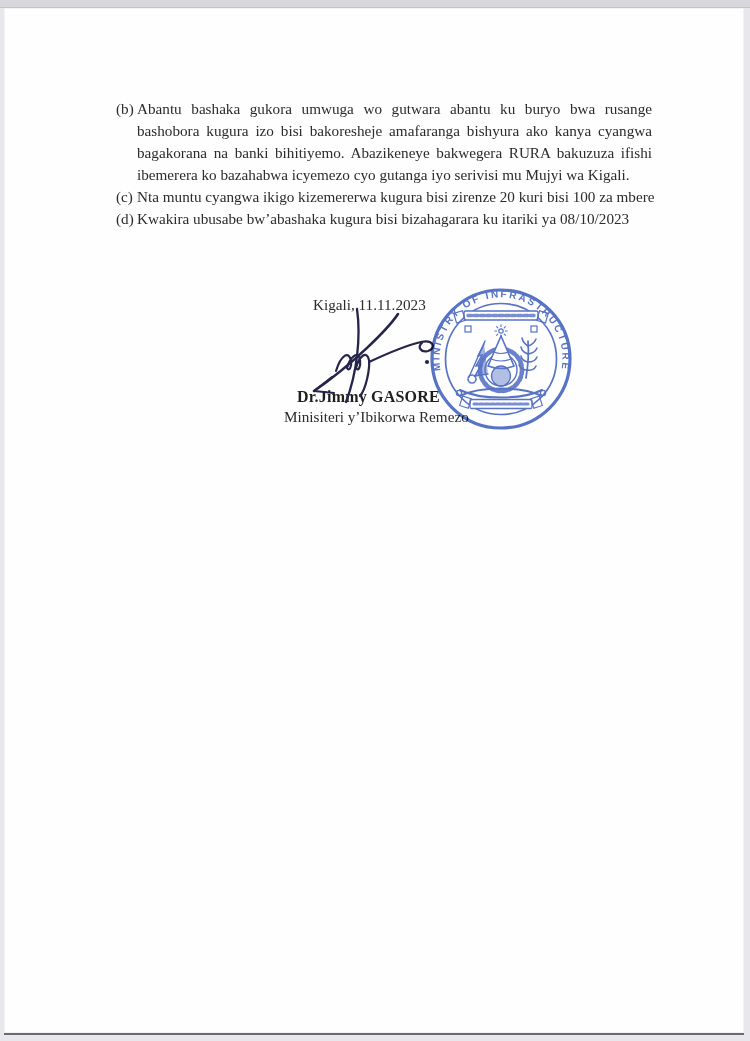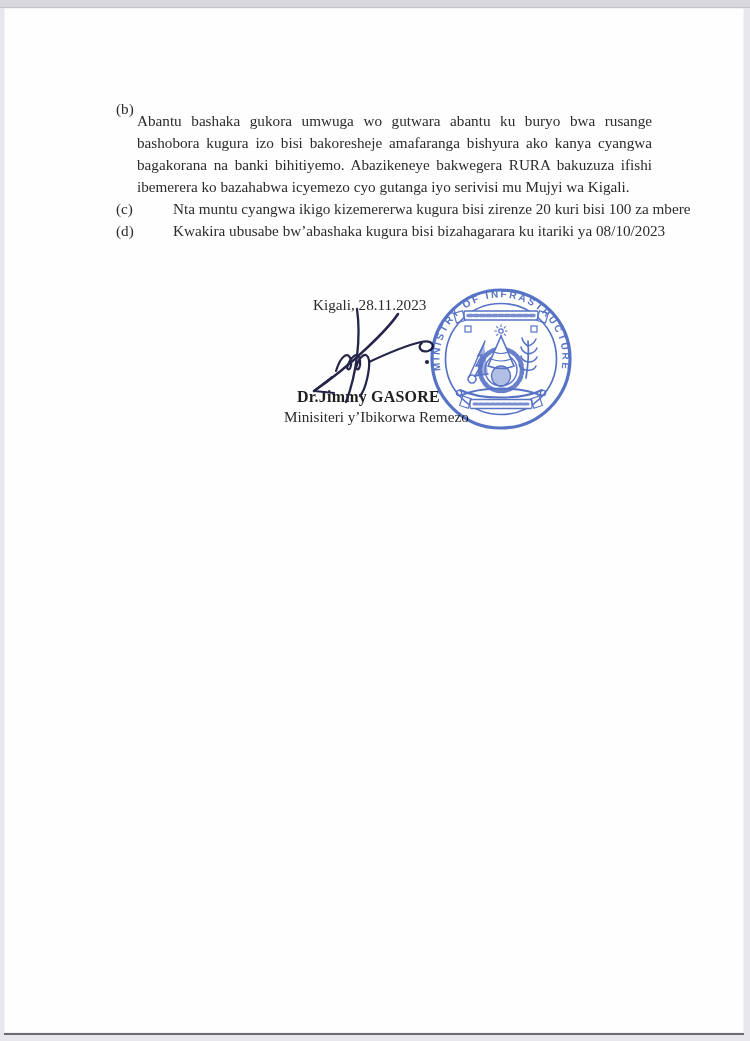--- a/index.html
+++ b/index.html
@@ -12,22 +12,22 @@
   .page { position:absolute; left:4px; top:8px; width:740px; height:1027px;
           background:#fefefe; border-bottom:2px solid #6a6a70;
           box-shadow:inset 0 0 0 1px #f2f2f4; }
 
   
   .content { position:absolute; left:112px; top:90px; width:536px;
              font-size:15.2px; line-height:22px; color:#2b2b2b; }
   .row { display:flex; align-items:flex-start; }
   .row .marker { flex:none; width:21px; }
   .row .txt { flex:1; }
-  .row .txt.justified { text-align:justify;margin-top:12px; }
-  .row .txt.oneline { white-space:nowrap;margin-left:36px; }
+  .row .txt.justified { text-align:justify; }
+  .row .txt.oneline { white-space:nowrap; }
 
   
   .place-date { position:absolute; left:309px; top:288px;
                 font-size:15.2px; color:#2b2b2b; z-index:2; }
   .signer-name { position:absolute; left:293px; top:380px;
                  font-size:16px; font-weight:bold; color:#1e1e1e;
                  letter-spacing:.2px; z-index:2; }
   .signer-title { position:absolute; left:280px; top:400px;
                   font-size:15.2px; color:#2b2b2b; z-index:2; }
 
@@ -56,21 +56,21 @@
       <div class="row">
         <span class="marker">(c)</span>
         <div class="txt oneline">Nta muntu cyangwa ikigo kizemererwa kugura bisi zirenze 20 kuri bisi 100 za mbere</div>
       </div>
       <div class="row">
         <span class="marker">(d)</span>
         <div class="txt oneline">Kwakira ubusabe bw’abashaka kugura bisi bizahagarara ku itariki ya 08/10/2023</div>
       </div>
     </div>
 
-    <div class="place-date">Kigali, 28.11.2023</div>
+    <div class="place-date">Kigali, 11.11.2023</div>
 
     <svg class="signature-svg" viewBox="0 0 150 100">
       <g fill="none" stroke="#25254a" stroke-linecap="round" stroke-linejoin="round">
         <path d="M 98,9 C 88,24 52,60 14,86" stroke-width="2.6"></path>
         <path d="M 32,72 L 14,86 L 34,88" stroke-width="2.2"></path>
         <path d="M 57,4 C 61,32 57,68 46,97" stroke-width="2.3"></path>
         <path d="M 36,66 C 41,50 49,45 51,56 C 52,62 49,67 47,63 C 50,52 58,45 60,55 C 61,62 58,67 56,63 C 59,51 67,45 69,55 C 70,64 66,84 60,91" stroke-width="2.2"></path>
         <path d="M 69,57 C 84,50 108,40 121,37 C 133,34 137,43 128,46 C 121,48 117,42 122,38" stroke-width="2.2"></path>
         <circle cx="127" cy="57" r="2.1" fill="#25254a" stroke="none"></circle>
       </g>

